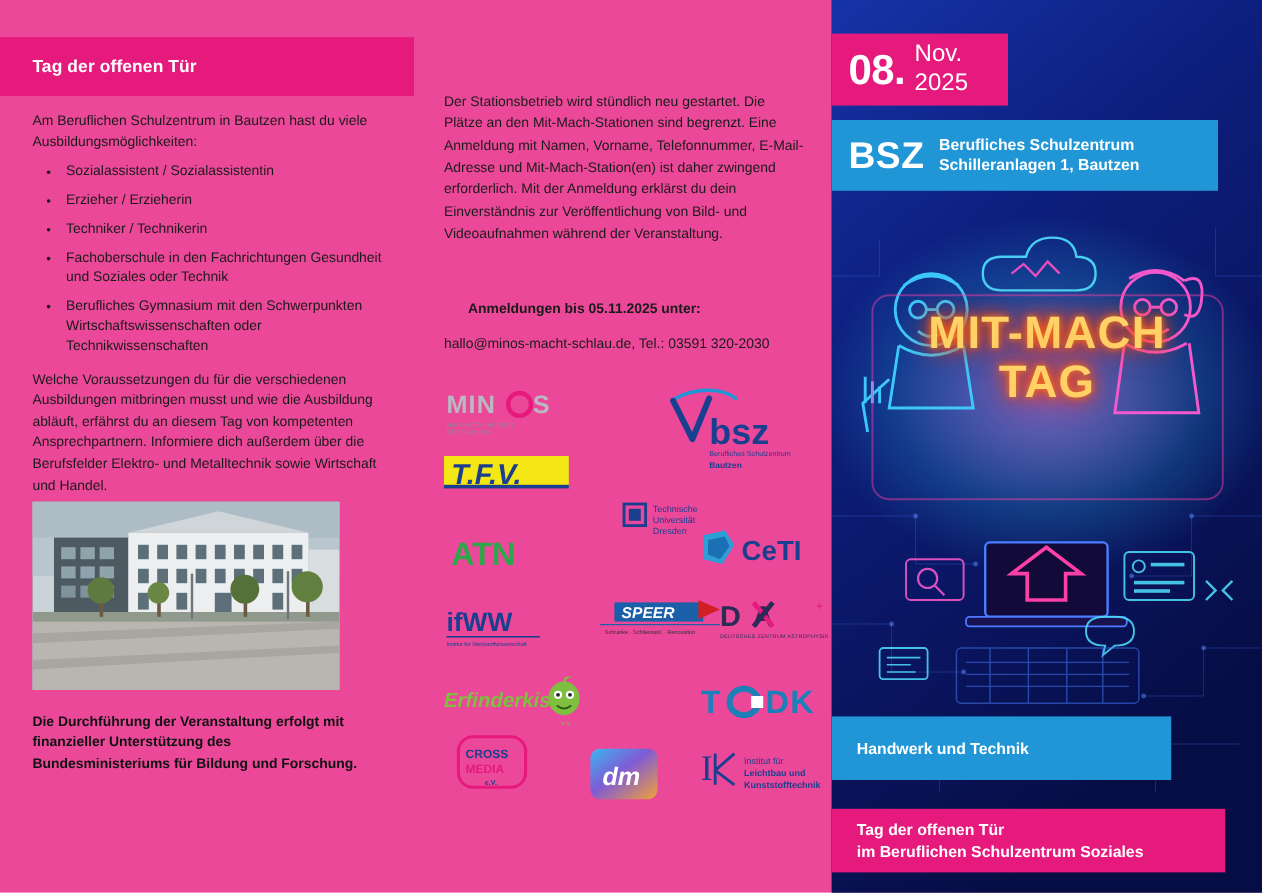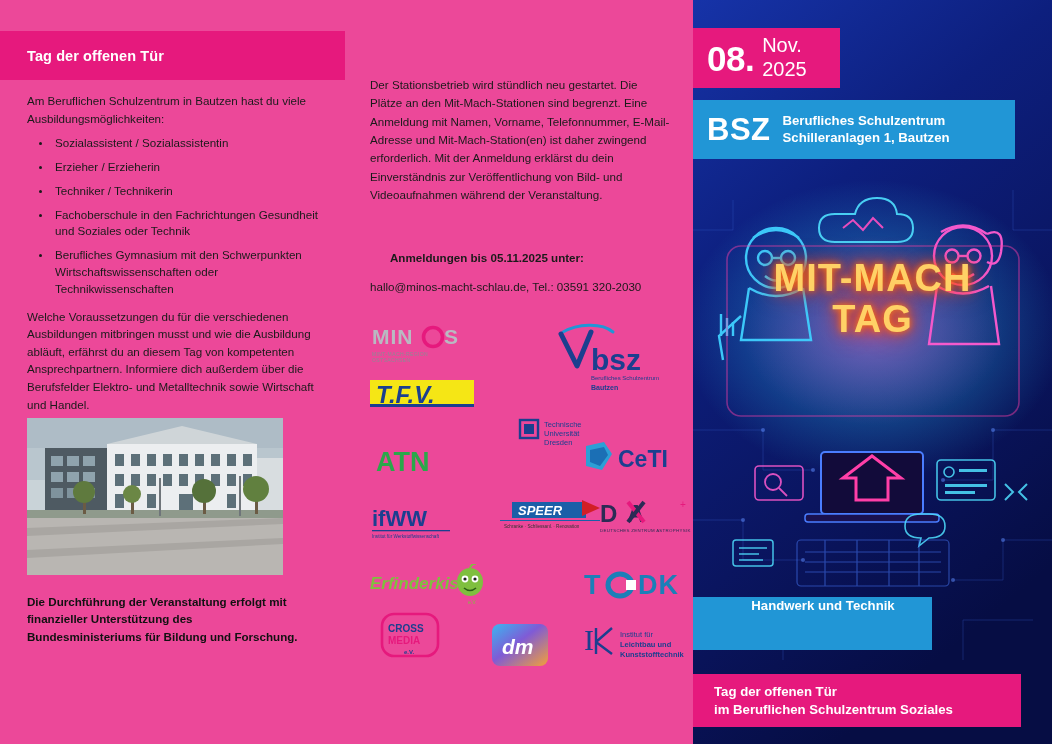--- a/index.html
+++ b/index.html
@@ -170,24 +170,25 @@
   }
   .bsz-lines {
     margin-left: 12px;
     font-size: 13.2px;
     font-weight: bold;
     line-height: 1.28;
   }
   .band-blue {
     position: absolute;
     left: 0; bottom: 94px;
-    width: 239px; height: 53px;
+    width: 283px; height: 53px;
     background: #2196d6;
     color: #fff;
     display: flex;
+    flex-direction: column;
     justify-content: center;
     padding-left: 21px;
     font-size: 13.2px;
     font-weight: bold;
     line-height: 1.3;
   }
   .band-pink {
     position: absolute;
     left: 0; bottom: 17px;
     width: 328px; height: 53px;

